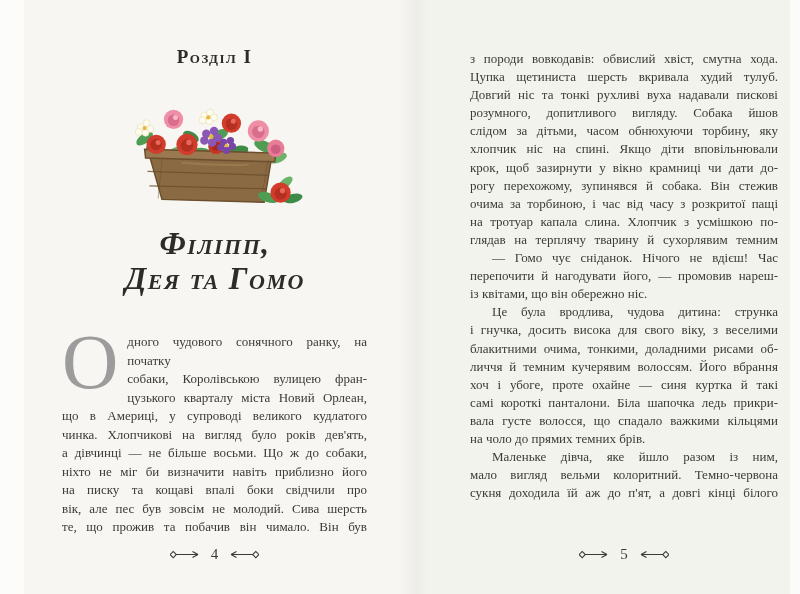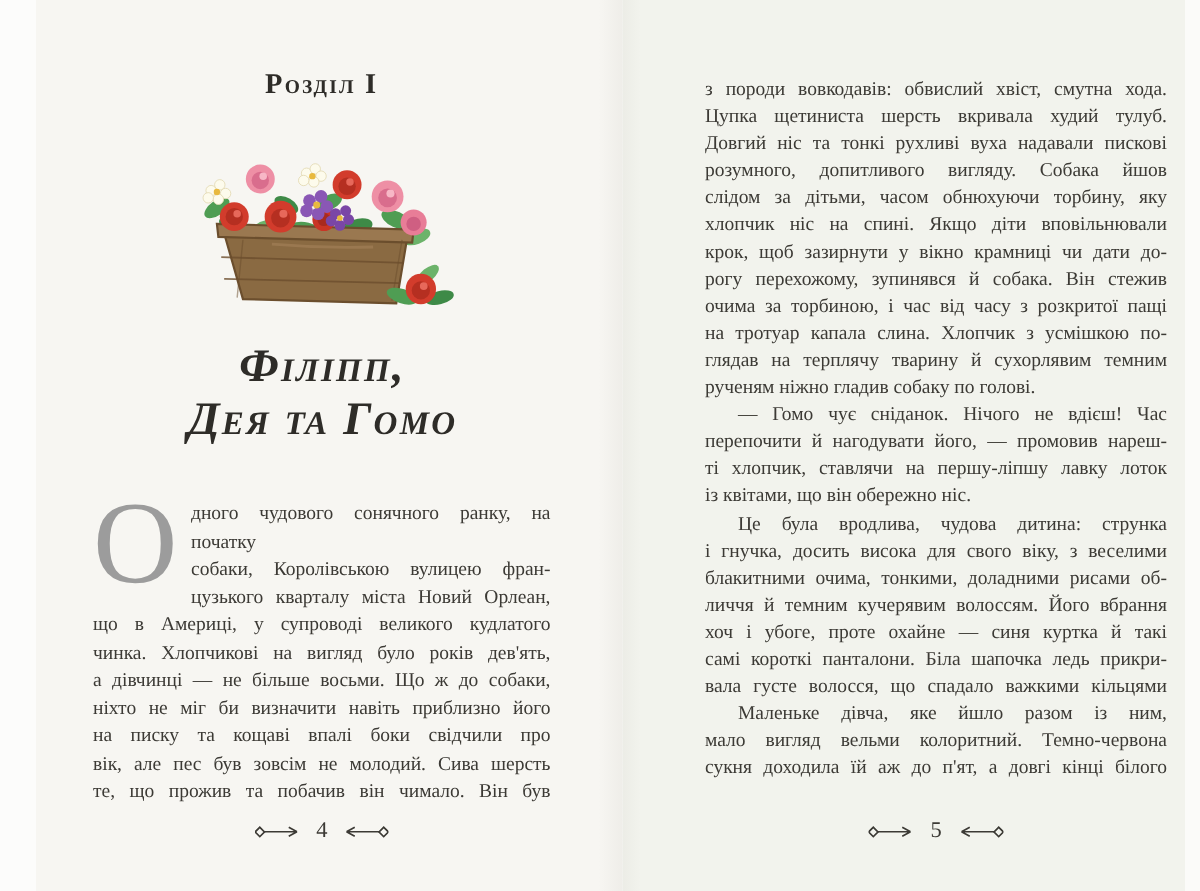--- a/index.html
+++ b/index.html
@@ -210,32 +210,31 @@
       <div class="line">Цупка щетиниста шерсть вкривала худий тулуб.</div>
       <div class="line">Довгий ніс та тонкі рухливі вуха надавали пискові</div>
       <div class="line">розумного, допитливого вигляду. Собака йшов</div>
       <div class="line">слідом за дітьми, часом обнюхуючи торбину, яку</div>
       <div class="line">хлопчик ніс на спині. Якщо діти вповільнювали</div>
       <div class="line">крок, щоб зазирнути у вікно крамниці чи дати до-</div>
       <div class="line">рогу перехожому, зупинявся й собака. Він стежив</div>
       <div class="line">очима за торбиною, і час від часу з розкритої пащі</div>
       <div class="line">на тротуар капала слина. Хлопчик з усмішкою по-</div>
       <div class="line">глядав на терплячу тварину й сухорлявим темним</div>
-      <div class="line para-end">рученям ніжно гладив собаку по голові.</div>
       <div class="line indent">— Гомо чує сніданок. Нічого не вдієш! Час</div>
       <div class="line">перепочити й нагодувати його, — промовив нареш-</div>
-      <div class="line">ті хлопчик, ставлячи на першу-ліпшу лавку лоток</div>
       <div class="line para-end">із квітами, що він обережно ніс.</div>
       <div class="line indent">Це була вродлива, чудова дитина: струнка</div>
       <div class="line">і гнучка, досить висока для свого віку, з веселими</div>
       <div class="line">блакитними очима, тонкими, доладними рисами об-</div>
       <div class="line">личчя й темним кучерявим волоссям. Його вбрання</div>
       <div class="line">хоч і убоге, проте охайне — синя куртка й такі</div>
       <div class="line">самі короткі панталони. Біла шапочка ледь прикри-</div>
       <div class="line">вала густе волосся, що спадало важкими кільцями</div>
+      <div class="line para-end">на чоло до прямих темних брів.</div>
       <div class="line indent">Маленьке дівча, яке йшло разом із ним,</div>
       <div class="line">мало вигляд вельми колоритний. Темно-червона</div>
       <div class="line">сукня доходила їй аж до п'ят, а довгі кінці білого</div>
     </div>
 
     <div class="pagenum-row pn-right">
       <svg class="orn" width="30" height="9" viewBox="0 0 30 9">
         <rect x="1" y="2.4" width="4.4" height="4.4" transform="rotate(45 3.2 4.6)" fill="none" stroke="#3c3a35" stroke-width="1.1"></rect>
         <path d="M6 4.5 H28 M28 4.5 L22.5 1.5 M28 4.5 L22.5 7.5" fill="none" stroke="#3c3a35" stroke-width="1.1"></path>
       </svg>

